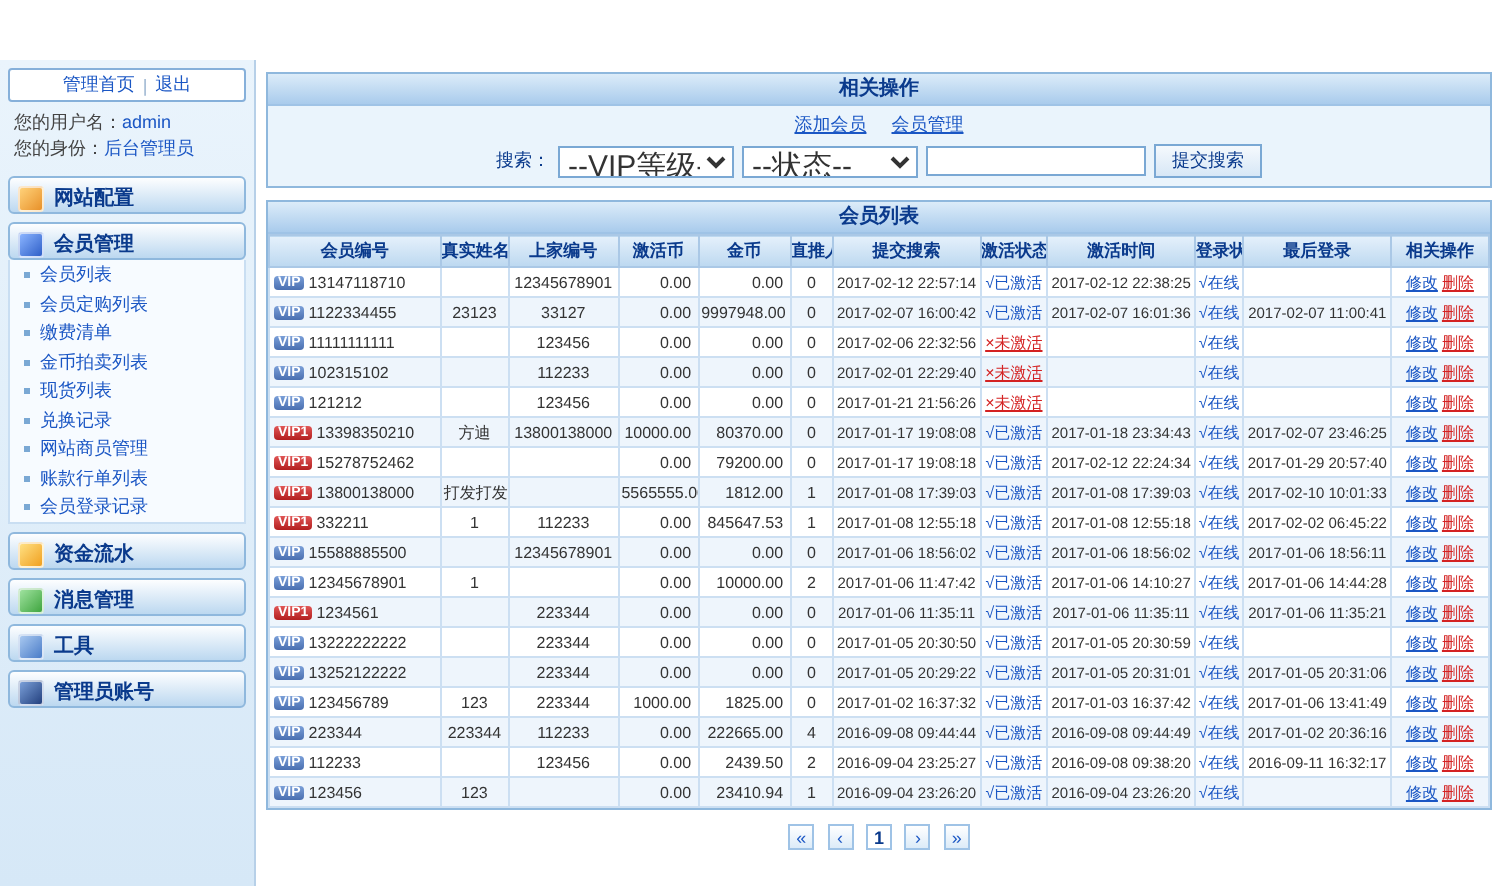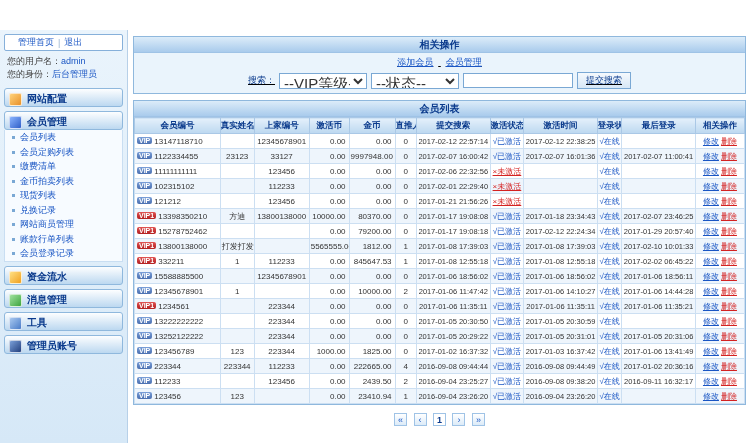--- a/index.html
+++ b/index.html
@@ -20,22 +20,22 @@
     background:repeating-linear-gradient(90deg,#9ab4e8 0 3px,transparent 3px 6px); }
   .back-btn { position:absolute; left:140px; top:4px; width:22px; height:22px; border-radius:50%;
     background:radial-gradient(circle at 35% 30%,#4a6fb0,#16306e); border:2px solid #cfe0f4;
     color:#fff; font-size:12px; text-align:center; line-height:18px; cursor:pointer; }
   .topbar-title { position:absolute; left:172px; top:8px; color:#fff; font-size:11px; font-weight:bold;
     text-shadow:1px 1px 1px #3a6aa0; }
 
   
   .sidebar { position:absolute; top:30px; left:0; width:128px; bottom:0;
     background:linear-gradient(180deg,#eaf4fc,#d6e8f7); border-right:1px solid #b7d0e8; padding:4px; }
-  .side-nav { display:flex; align-items:center; gap:4px; height:17px;
-    background:#fff; border:1px solid #86b0da; border-radius:2px; font-size:9px; margin-bottom:3px;padding-left:13px; }
+  .side-nav { display:flex; justify-content:center; align-items:center; gap:4px; height:17px;
+    background:#fff; border:1px solid #86b0da; border-radius:2px; font-size:9px; margin-bottom:3px; }
   .side-nav a { color:#1a56c4; text-decoration:none; cursor:pointer; }
   .side-nav .sep { color:#9ab4d0; }
   .user-info { font-size:9px; color:#444; line-height:13px; padding:1px 3px 3px 3px; }
   .user-info b { color:#1a56c4; font-weight:normal; }
   .menu-header { height:19px; margin-top:4px; border:1px solid #8fb8dd; border-radius:3px;
     background:linear-gradient(180deg,#fdfeff,#bcd8f0); display:flex; align-items:flex-end;
     padding-left:4px; gap:5px; cursor:pointer; }
   .menu-header span.lbl { color:#0a3a8c; font-size:10px; font-weight:bold; }
   .mi { width:13px; height:13px; border-radius:2px; border:1px solid rgba(255,255,255,.7); }
   .mi-config { background:linear-gradient(135deg,#ffd27a,#e8912a); }
@@ -48,21 +48,21 @@
   .submenu li { height:14.5px; line-height:14.5px; font-size:9px; color:#1a56c4; padding-left:15px;
     position:relative; cursor:pointer; white-space:nowrap; overflow:hidden; }
   .submenu li::before { content:""; position:absolute; left:7px; top:6px; width:3px; height:3px;
     background:#7aa8d4; }
 
   
   .main { position:absolute; left:131px; top:30px; right:0; bottom:0; padding:6px 4px 0 2px; background:#fff; }
   .panel { border:1px solid #8fb8dd; }
   .panel-header { height:16px; line-height:16px; text-align:center; font-size:10px; font-weight:bold;
     color:#0a3a8c; background:linear-gradient(180deg,#dcecf9,#a9cbec); border-bottom:1px solid #9fc3e6; }
-  .ops-body { background:#eaf4fc; padding:3px 0 4px 0; text-align:center;text-decoration:underline; }
+  .ops-body { background:#eaf4fc; padding:3px 0 4px 0; text-align:center; }
   .ops-links { font-size:9px; margin-bottom:3px; }
   .ops-links a { color:#1a56c4; text-decoration:underline; margin:0 5px; cursor:pointer; }
   .search-row { font-size:9px; color:#0a3a8c; display:flex; justify-content:center; align-items:center; gap:4px; }
   .search-row select { font-size:15px; height:16px; width:88px; border:1px solid #7aa8d4; background:#fff; color:#333; }
   .search-row input { font-size:9px; height:15px; width:110px; border:1px solid #7aa8d4; padding:0 2px; }
   .search-row button { font-size:9px; height:17px; padding:0 8px; border:1px solid #7aa8d4;
     background:linear-gradient(180deg,#f5f9fd,#d7e7f6); color:#0a3a8c; cursor:pointer; }
 
   .members { margin-top:6px; }
   table { width:100%; border-collapse:collapse; table-layout:fixed; }

